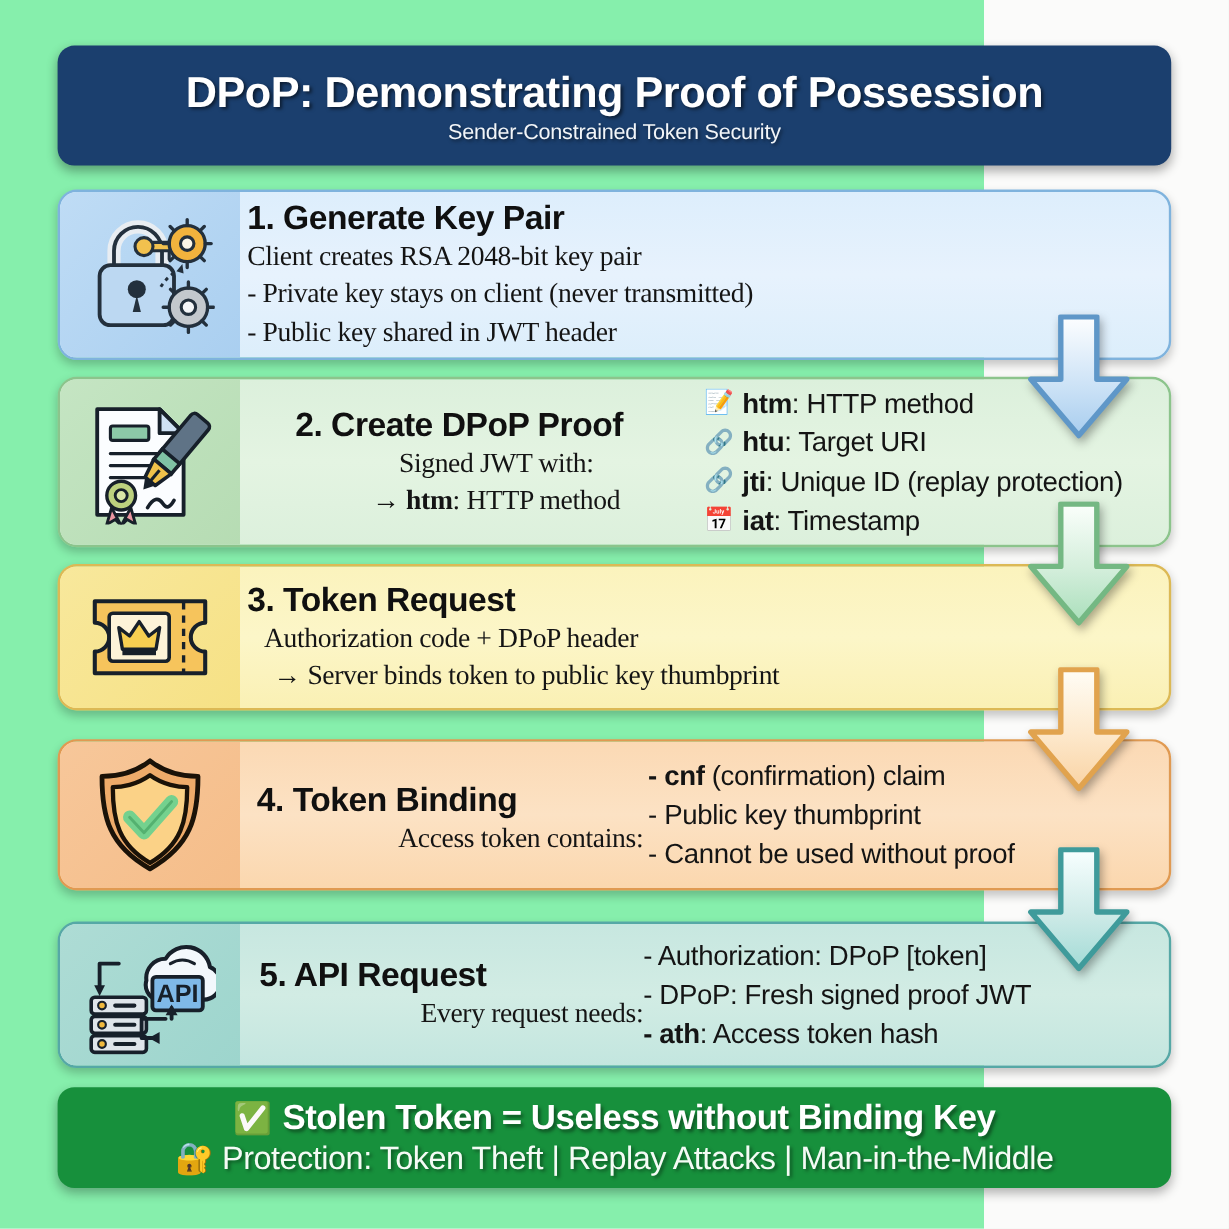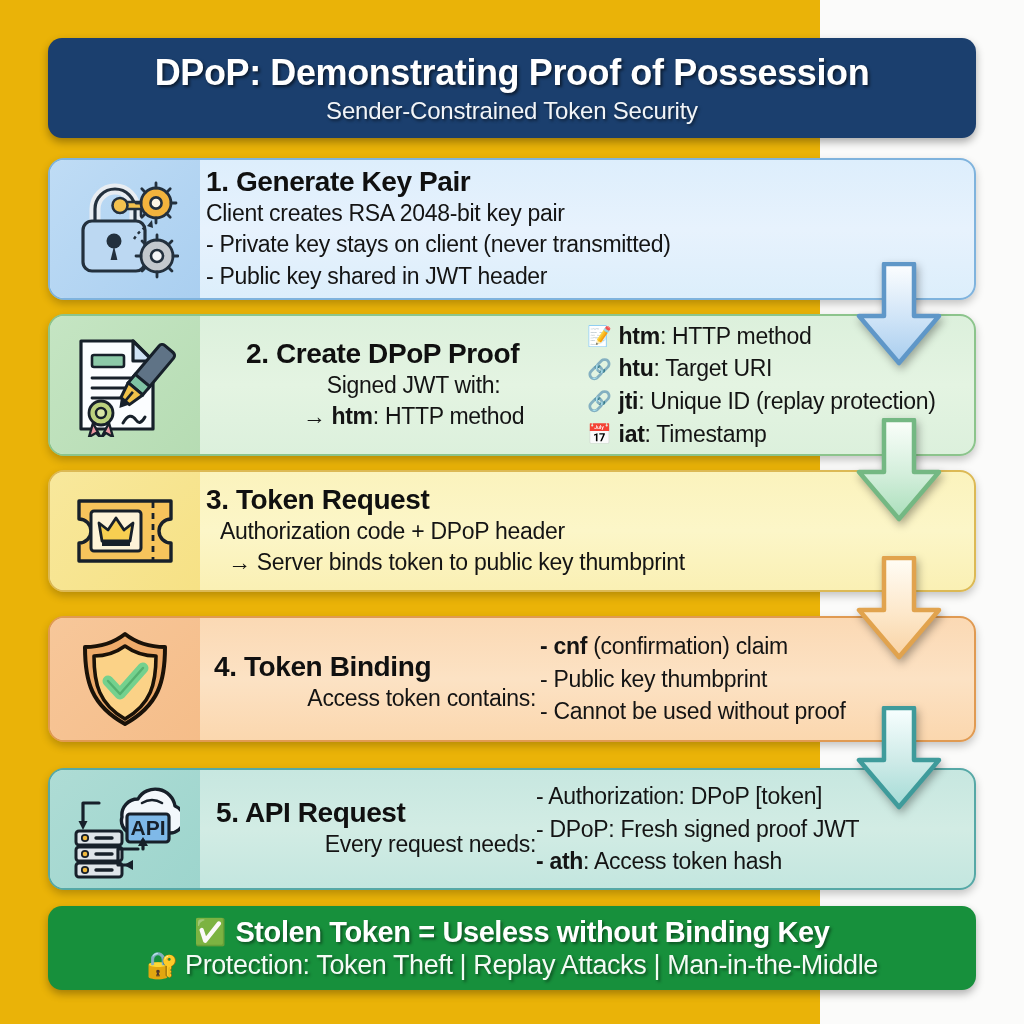--- a/index.html
+++ b/index.html
@@ -9,21 +9,21 @@
     height: 1024px;
     background: #fbfbfa;
     font-family: "Liberation Sans", sans-serif;
     overflow: hidden;
   }
 
   #infographic {
     position: relative;
     width: 820px;
     height: 1024px;
-    background: #eab308;
+    background: #86efac;
   }
 
   
   #header-banner {
     position: absolute;
     left: 48px;
     top: 38px;
     width: 928px;
     height: 100px;
     background: #1b3f6e;
@@ -38,21 +38,21 @@
   #header-title {
     font-size: 36px;
     font-weight: bold;
     color: #ffffff;
     letter-spacing: -0.4px;
     text-shadow: 2px 2px 3px rgba(0,0,0,0.55);
     line-height: 1.12;
     white-space: nowrap;
   }
   #header-subtitle {
-    font-size: 24px;
+    font-size: 18px;
     font-weight: normal;
     color: #f2f5f8;
     letter-spacing: -0.2px;
     text-shadow: 1.5px 1.5px 3px rgba(0,0,0,0.5);
     margin-top: 3px;
     white-space: nowrap;
   }
 
   
   .step-panel {
@@ -98,20 +98,21 @@
     color: #101010;
     letter-spacing: -0.4px;
     white-space: nowrap;
   }
   .step-line {
     font-size: 23px;
     color: #141414;
     letter-spacing: -0.3px;
     white-space: nowrap;
     line-height: 1.36;
+    font-family: Liberation Serif, serif;
   }
   .step-line b { font-weight: bold; }
 
   .bullet-line {
     font-size: 23px;
     color: #141414;
     letter-spacing: -0.3px;
     white-space: nowrap;
     line-height: 1.42;
     display: flex;

